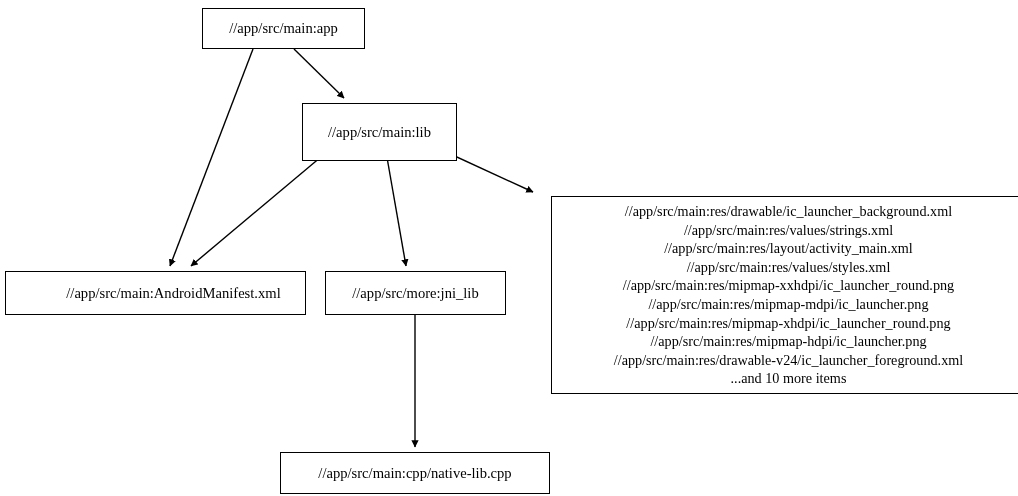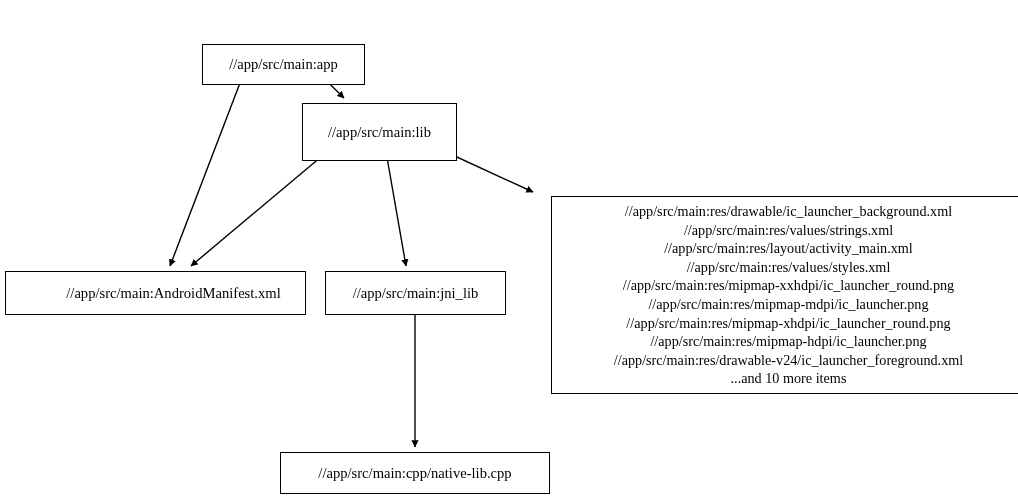--- a/index.html
+++ b/index.html
@@ -45,21 +45,21 @@
   .node.multiline {
     line-height: 18.6px;
     font-size: 14.2px;
   }
   .node-label {
     display: block;
     white-space: pre;
     text-align: center;
   }
   
-  #node-app        { left: 202px; top: 8px;   width: 163px; height: 41px; margin-top: 36px; }
+  #node-app        { left: 202px; top: 8px;   width: 163px; height: 41px; }
   #node-lib        { left: 302px; top: 103px; width: 155px; height: 58px; }
   #node-manifest   { left: 5px;   top: 271px; width: 301px; height: 44px; padding-left: 36px; }
   #node-jni        { left: 325px; top: 271px; width: 181px; height: 44px; }
   #node-res        { left: 531px; top: 196px; width: 475px; height: 198px; margin-left: 20px; }
   #node-cpp        { left: 280px; top: 452px; width: 270px; height: 42px; }
 </style>
 </head>
 <body>
 
 <div id="canvas">
@@ -90,21 +90,21 @@
 
   <div class="node" id="node-lib">
     <span class="node-label">//app/src/main:lib</span>
   </div>
 
   <div class="node" id="node-manifest">
     <span class="node-label">//app/src/main:AndroidManifest.xml</span>
   </div>
 
   <div class="node" id="node-jni">
-    <span class="node-label">//app/src/main:jni_lib</span>
+    <span class="node-label">//app/src/more:jni_lib</span>
   </div>
 
   <div class="node multiline" id="node-res">
     <span class="node-label">//app/src/main:res/drawable/ic_launcher_background.xml
 //app/src/main:res/values/strings.xml
 //app/src/main:res/layout/activity_main.xml
 //app/src/main:res/values/styles.xml
 //app/src/main:res/mipmap-xxhdpi/ic_launcher_round.png
 //app/src/main:res/mipmap-mdpi/ic_launcher.png
 //app/src/main:res/mipmap-xhdpi/ic_launcher_round.png

